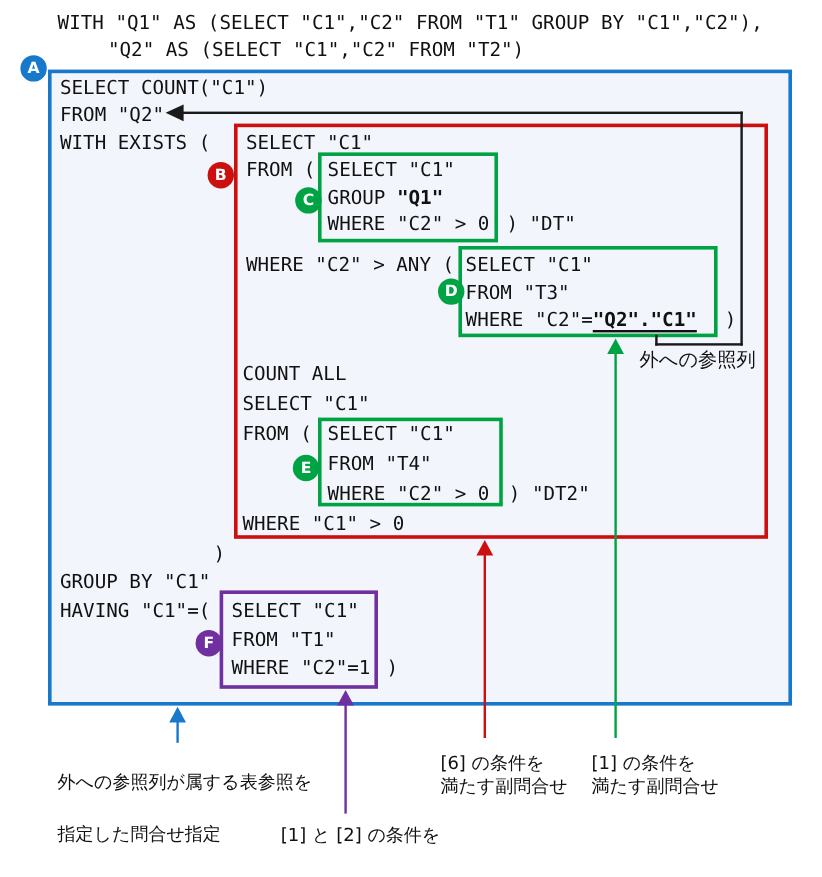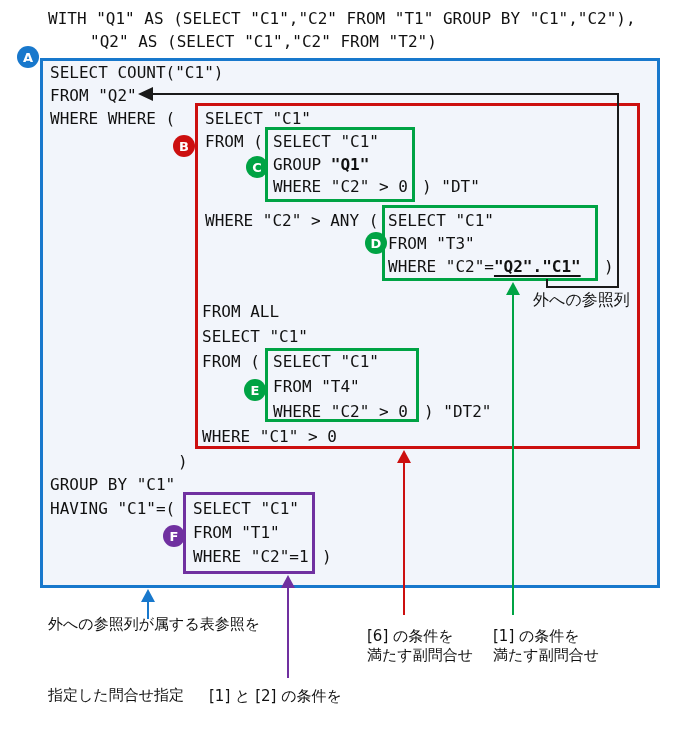--- a/index.html
+++ b/index.html
@@ -33,40 +33,40 @@
 
   <div class="badge" style="left:17px;top:46px;background:#1878cc;">A</div>
   <div class="badge" style="left:173px;top:135px;background:#cc0f0f;">B</div>
   <div class="badge" style="left:246px;top:156px;background:#00a344;">C</div>
   <div class="badge" style="left:365px;top:232px;background:#00a344;">D</div>
   <div class="badge" style="left:244px;top:379px;background:#00a344;">E</div>
   <div class="badge" style="left:163px;top:525px;background:#7030a0;">F</div>
 
   <div class="sql" style="left:50px;top:64px;">SELECT COUNT("C1")</div>
   <div class="sql" style="left:50px;top:87px;">FROM "Q2"</div>
-  <div class="sql" style="left:50px;top:110px;">WHERE WHERE (</div>
+  <div class="sql" style="left:50px;top:110px;">WITH EXISTS (</div>
 
   <div class="sql" style="left:205px;top:110px;">SELECT "C1"</div>
   <div class="sql" style="left:205px;top:133px;">FROM (</div>
 
   <div class="sql" style="left:273px;top:133px;">SELECT "C1"</div>
   <div class="sql" style="left:273px;top:156px;"><span>GROUP </span><span class="b">"Q1"</span></div>
   <div class="sql" style="left:273px;top:178px;">WHERE "C2" &gt; 0</div>
   <div class="sql" style="left:422px;top:178px;">) "DT"</div>
 
   <div class="sql" style="left:205px;top:212px;">WHERE "C2" &gt; ANY (</div>
 
   <div class="sql" style="left:388px;top:212px;">SELECT "C1"</div>
   <div class="sql" style="left:388px;top:235px;">FROM "T3"</div>
   <div class="sql" style="left:388px;top:258px;"><span>WHERE "C2"=</span><span class="b u">"Q2"."C1"</span></div>
   <div class="sql" style="left:604px;top:258px;">)</div>
 
   <div class="jp16" style="left:533px;top:291px;text-align:center;">外への参照列</div>
 
-  <div class="sql" style="left:202px;top:303px;">FROM ALL</div>
+  <div class="sql" style="left:202px;top:303px;">COUNT ALL</div>
   <div class="sql" style="left:202px;top:328px;">SELECT "C1"</div>
   <div class="sql" style="left:202px;top:353px;">FROM (</div>
 
   <div class="sql" style="left:273px;top:353px;">SELECT "C1"</div>
   <div class="sql" style="left:273px;top:378px;">FROM "T4"</div>
   <div class="sql" style="left:273px;top:403px;">WHERE "C2" &gt; 0</div>
   <div class="sql" style="left:424px;top:403px;">) "DT2"</div>
 
   <div class="sql" style="left:202px;top:428px;">WHERE "C1" &gt; 0</div>
   <div class="sql" style="left:178px;top:453px;">)</div>
@@ -90,24 +90,24 @@
 
   <div class="arr" style="left:397px;top:450px;border-left:7px solid transparent;border-right:7px solid transparent;border-bottom:13px solid #cc0f0f;"></div>
   <div class="vline" style="left:403px;top:462px;width:2px;height:153px;background:#cc0f0f;"></div>
 
   <div class="arr" style="left:141px;top:589px;border-left:7px solid transparent;border-right:7px solid transparent;border-bottom:13px solid #1878cc;"></div>
   <div class="vline" style="left:147px;top:601px;width:2px;height:18px;background:#1878cc;"></div>
 
   <div class="arr" style="left:281px;top:575px;border-left:7px solid transparent;border-right:7px solid transparent;border-bottom:13px solid #7030a0;"></div>
   <div class="vline" style="left:287px;top:587px;width:2px;height:91px;background:#7030a0;"></div>
 
-  <div class="jp" style="left:48px;top:616px;">外への参照列が属する表参照を</div>
+  <div class="jp" style="left:48px;top:644px;">外への参照列が属する表参照を</div>
   <div class="jp" style="left:48px;top:647px;margin-top:40px;">指定した問合せ指定</div>
 
   <div class="jp" style="left:367px;top:628px;">[6] の条件を</div>
   <div class="jp" style="left:367px;top:647px;">満たす副問合せ</div>
 
   <div class="jp" style="left:493px;top:628px;">[1] の条件を</div>
   <div class="jp" style="left:493px;top:647px;">満たす副問合せ</div>
 
-  <div class="jp" style="left:209px;top:688px;">[1] と [2] の条件を</div>
+  <div class="jp" style="left:234px;top:688px;">[1] と [2] の条件を</div>
 
 </div>
 
 </body></html>

